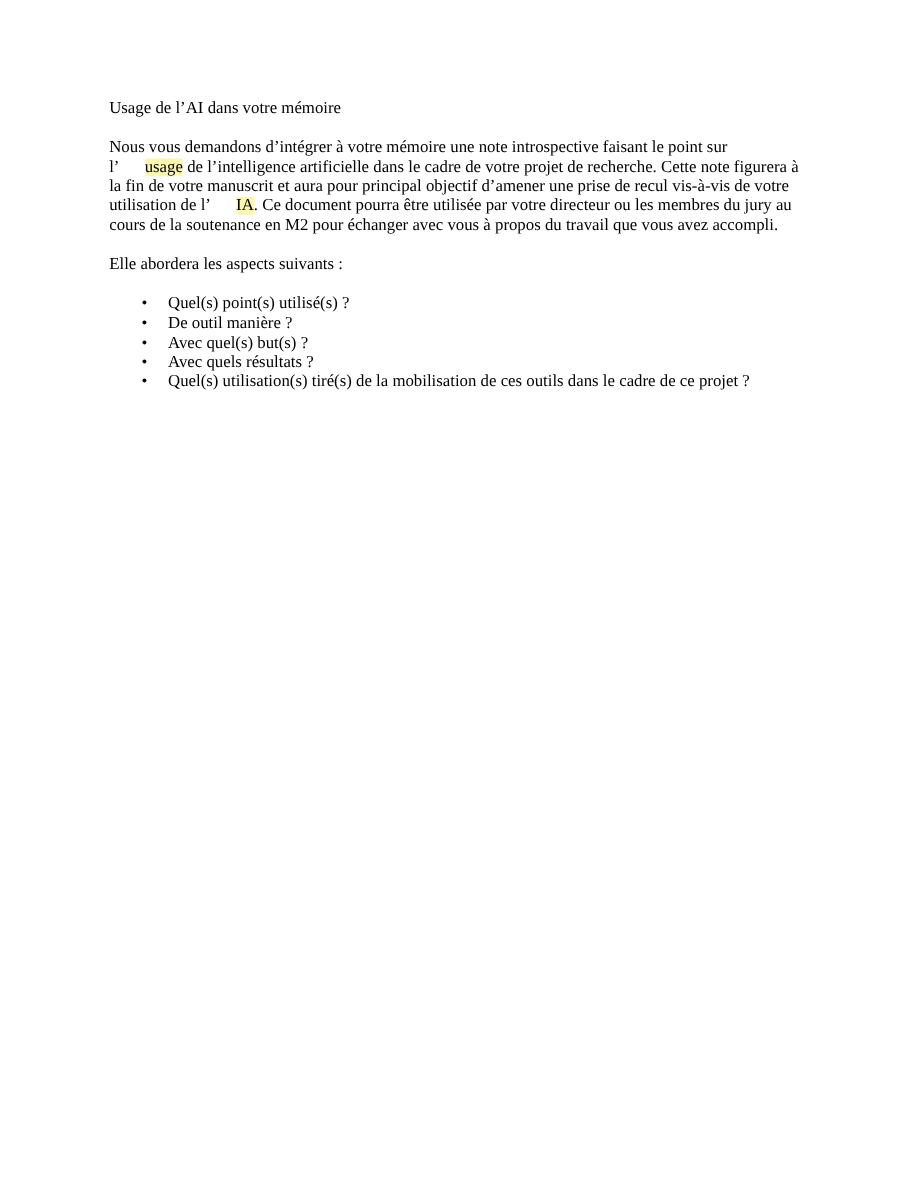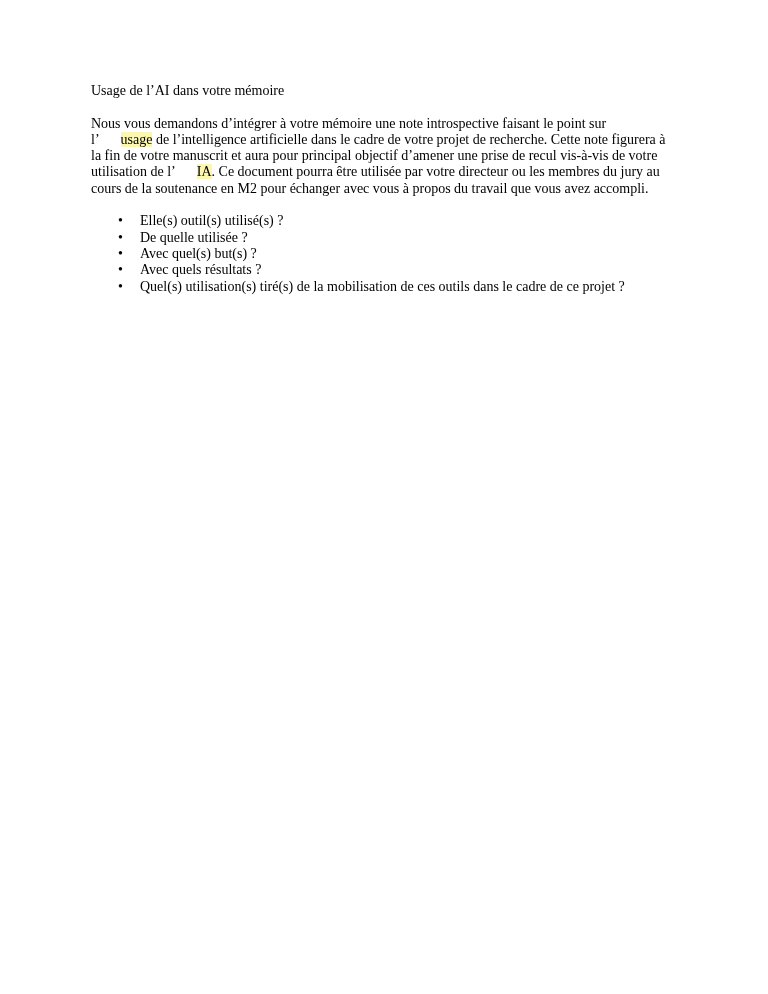--- a/index.html
+++ b/index.html
@@ -55,29 +55,30 @@
 </head>
 <body>
 
 <div class="page">
   <div class="content">
 
     <h1 class="title">Usage de l’AI dans votre mémoire</h1>
 
     <p><span>Nous vous demandons d’intégrer à votre mémoire une note introspective faisant le point sur l’</span><span class="hl">usage</span><span> de l’intelligence artificielle dans le cadre de votre projet de recherche. Cette note figurera à la fin de votre manuscrit et aura pour principal objectif d’amener une prise de recul vis-à-vis de votre utilisation de l’</span><span class="hl">IA</span><span>. Ce document pourra être utilisée par votre directeur ou les membres du jury au cours de la soutenance en M2 pour échanger avec vous à propos du travail que vous avez accompli.</span></p>
 
+    <p>Elle abordera les aspects suivants :</p>
 
     <ul class="aspects">
       <li>
         <span class="bullet">•</span>
-        <span>Elle(s) outil(s) utilisé(s) ?</span>
+        <span>Quel(s) point(s) utilisé(s) ?</span>
       </li>
       <li>
         <span class="bullet">•</span>
-        <span>De quelle utilisée ?</span>
+        <span>De outil manière ?</span>
       </li>
       <li>
         <span class="bullet">•</span>
         <span>Avec quel(s) but(s) ?</span>
       </li>
       <li>
         <span class="bullet">•</span>
         <span>Avec quels résultats ?</span>
       </li>
       <li>

